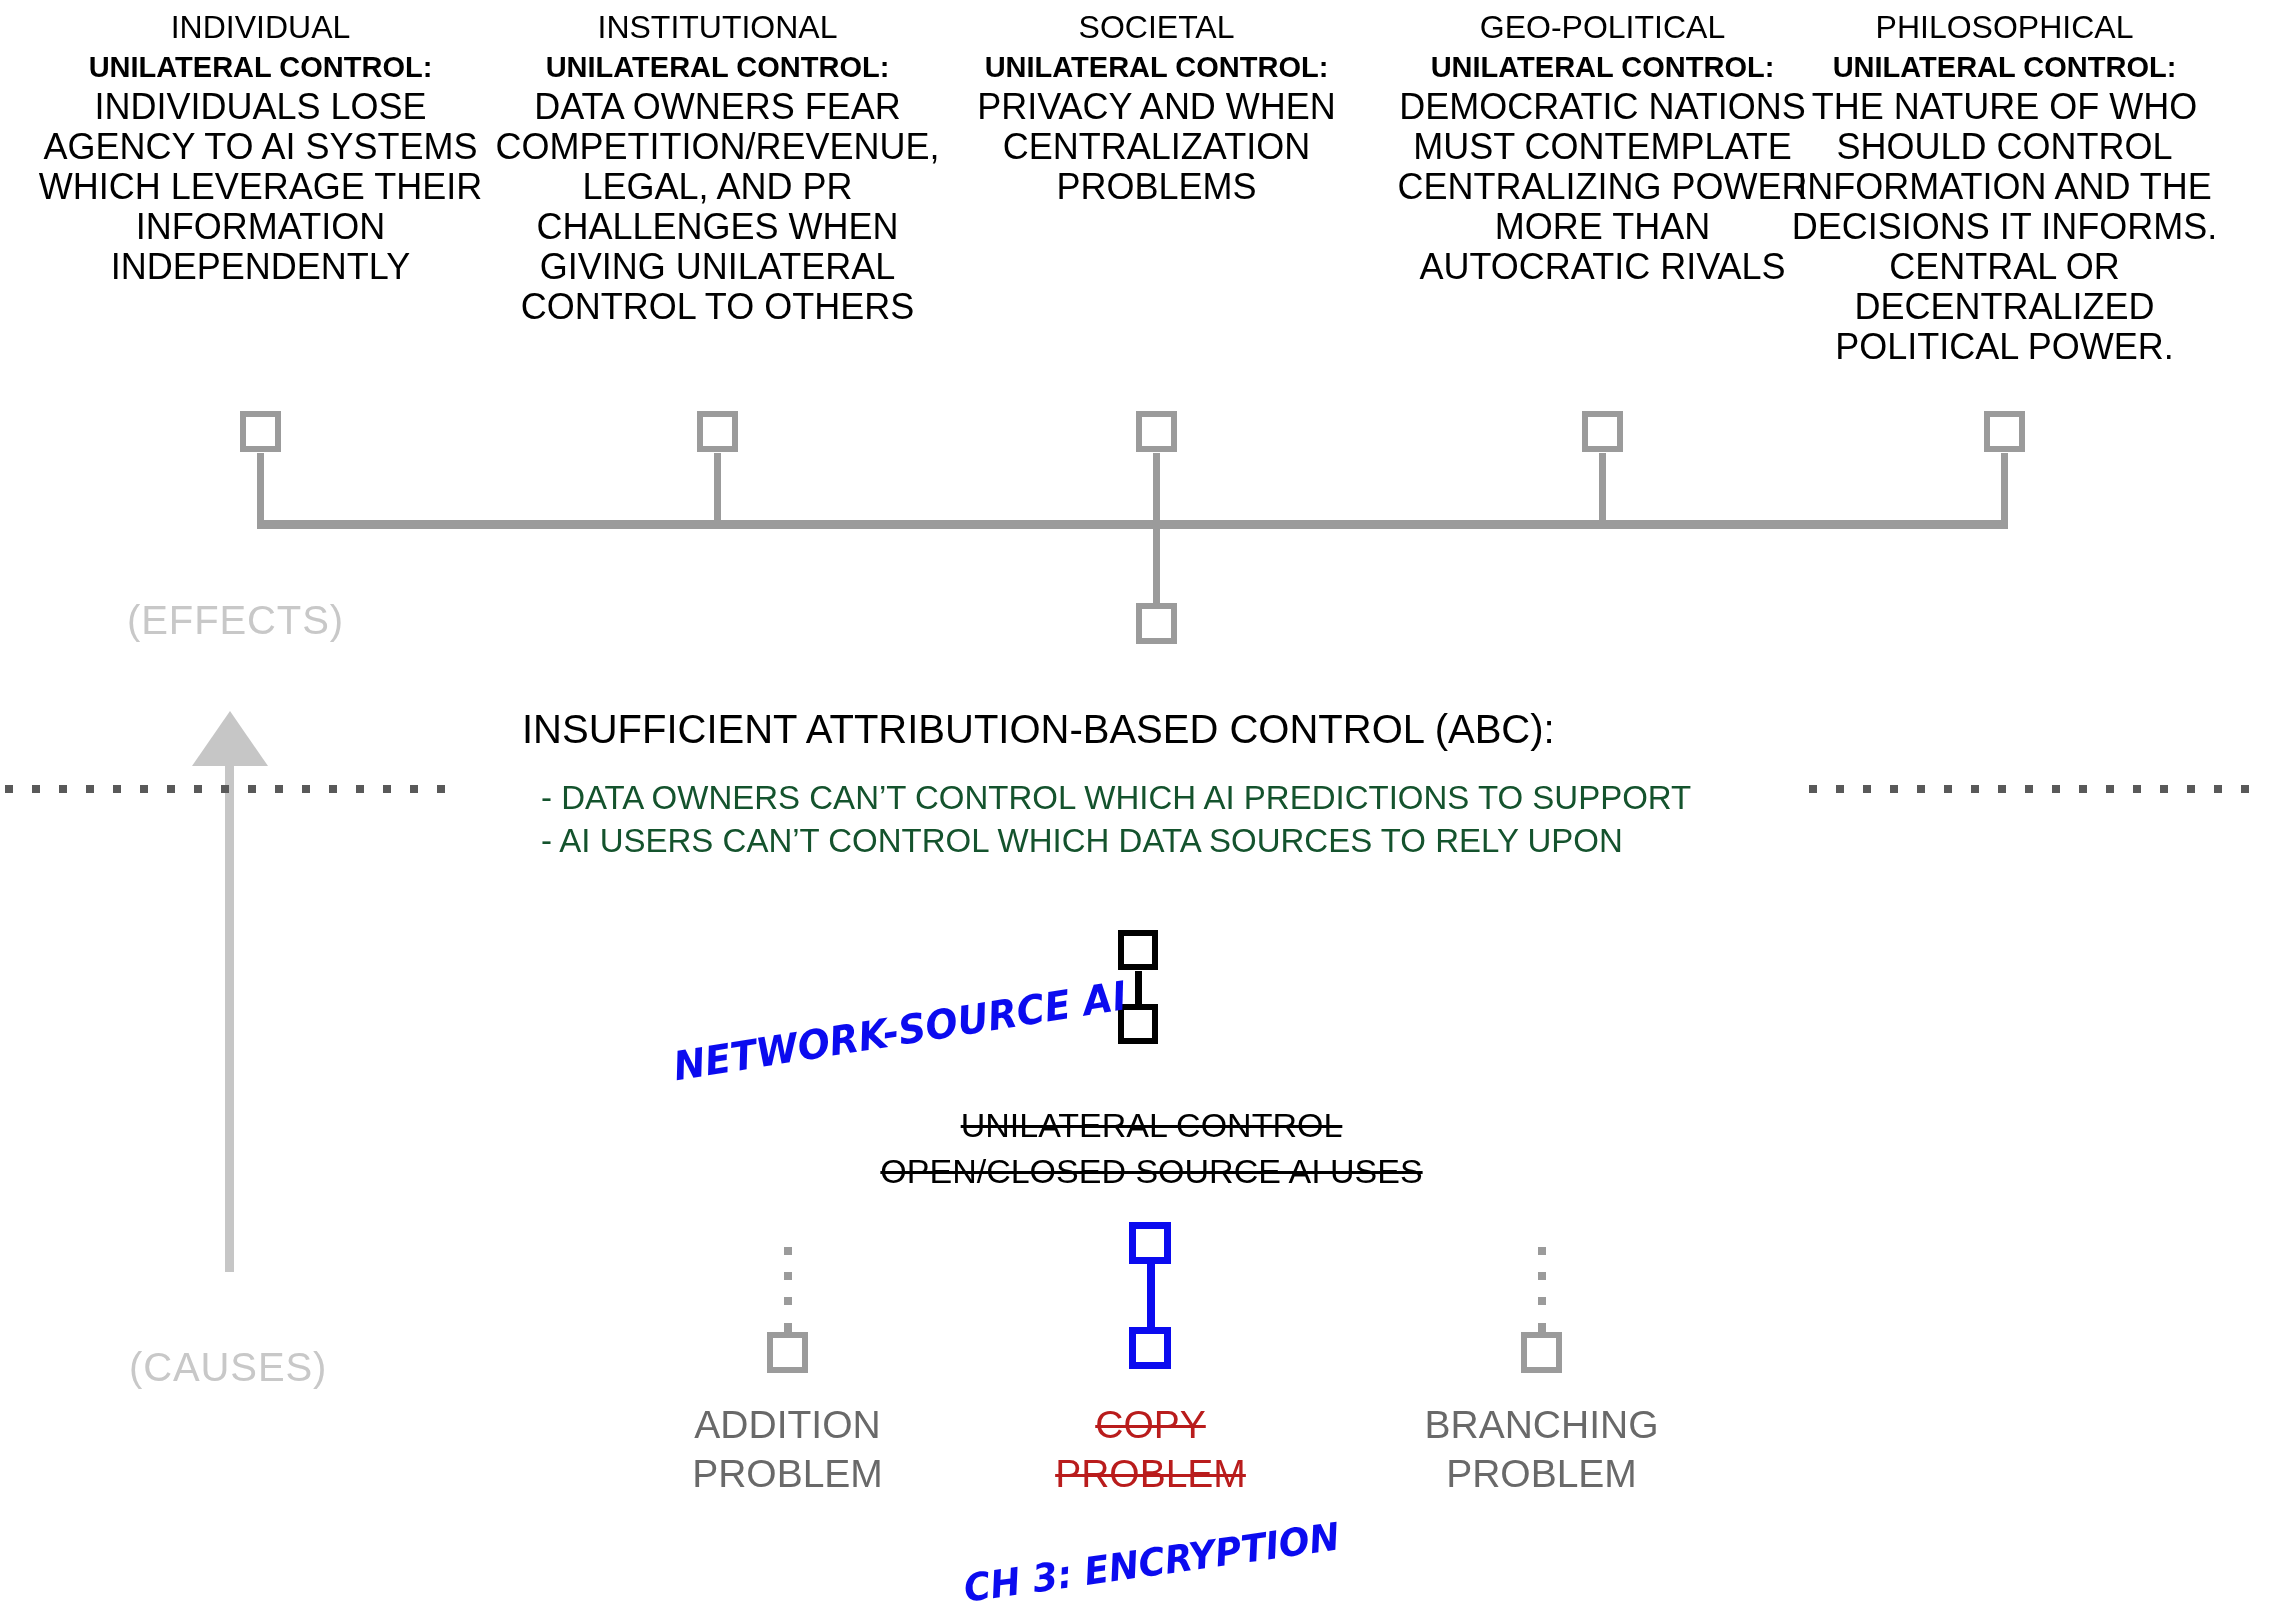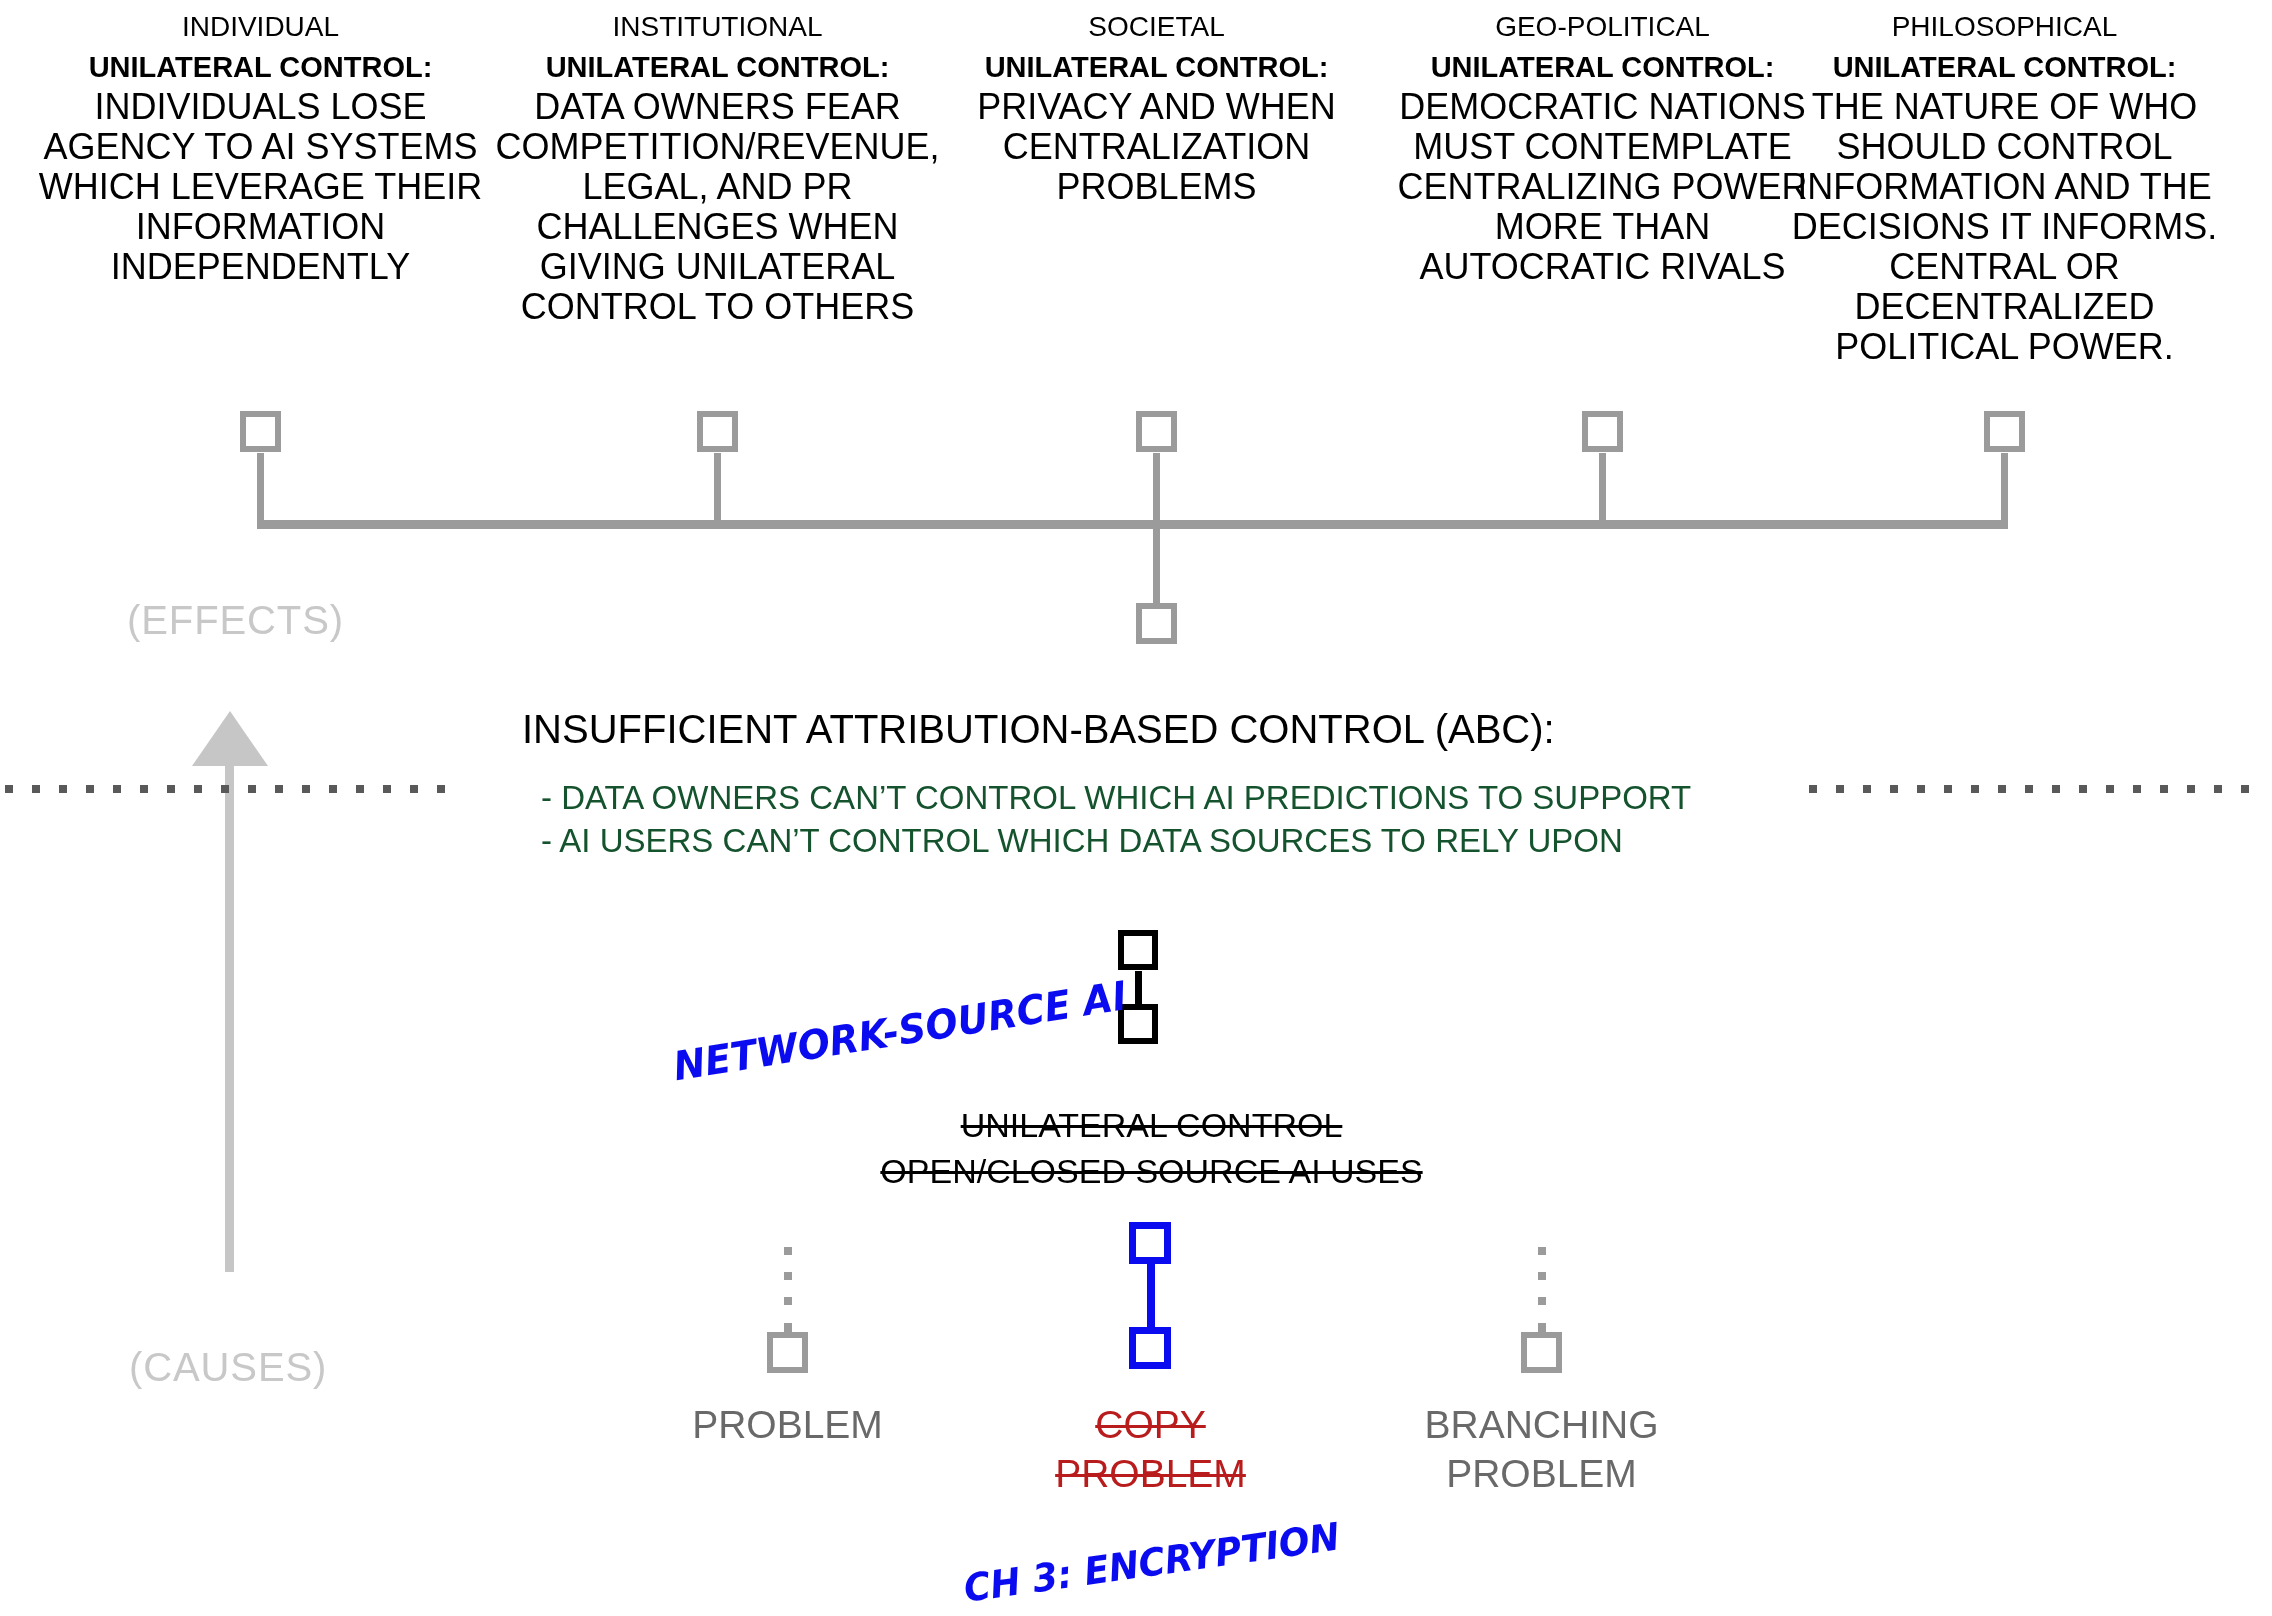--- a/index.html
+++ b/index.html
@@ -2,21 +2,21 @@
 <html style="font-size:13.7px"><head>
 <meta charset="utf-8">
 <style>
   html,body{margin:0;padding:0;background:#ffffff;}
   .canvas{
     position:relative;width:2273px;height:1616px;background:#ffffff;overflow:hidden;
     font-family:"Liberation Sans",sans-serif;
   }
   
   .col{position:absolute;top:6.9px;width:455px;text-align:center;color:#000;}
-  .col .cat{font-size:28px;line-height:40px;}
+  .col .cat{font-size:32px;line-height:40px;}
   .col .head{font-size:29px;line-height:40px;font-weight:bold;}
   .col .desc{font-size:36px;line-height:40px;white-space:pre-line;}
   
   .sq{position:absolute;width:29px;height:29px;border:6px solid #9b9b9b;background:#fff;}
   .sq-black{position:absolute;width:27.5px;height:27.5px;border:6.9px solid #000;background:#fff;}
   .sq-blue{position:absolute;width:27.5px;height:27.5px;border:7.7px solid #0b0bef;background:#fff;}
   .vline{position:absolute;width:6.9px;background:#9b9b9b;}
   .hline{position:absolute;height:8.6px;background:#9b9b9b;}
   .vlink-black{position:absolute;width:6.9px;background:#000;}
   .vlink-blue{position:absolute;width:7.7px;background:#0b0bef;}
@@ -147,20 +147,21 @@
 
   <div class="sq-blue" style="left:1129px;top:1222px"></div>
   <div class="vlink-blue" style="left:1147px;top:1263px;height:65px"></div>
   <div class="sq-blue" style="left:1129px;top:1327px"></div>
 
   <div class="vdash" style="left:1538px;top:1247px;height:58px"></div>
   <div class="tab" style="left:1538px;top:1323px"></div>
   <div class="sq" style="left:1521px;top:1332px"></div>
 
   <div class="plabel" style="left:573px">
+    <div>ADDITION</div>
     <div>PROBLEM</div>
   </div>
   <div class="plabel struck" style="left:936px">
     <div>COPY</div>
     <div>PROBLEM</div>
   </div>
   <div class="plabel" style="left:1327px">
     <div>BRANCHING</div>
     <div>PROBLEM</div>
   </div>

